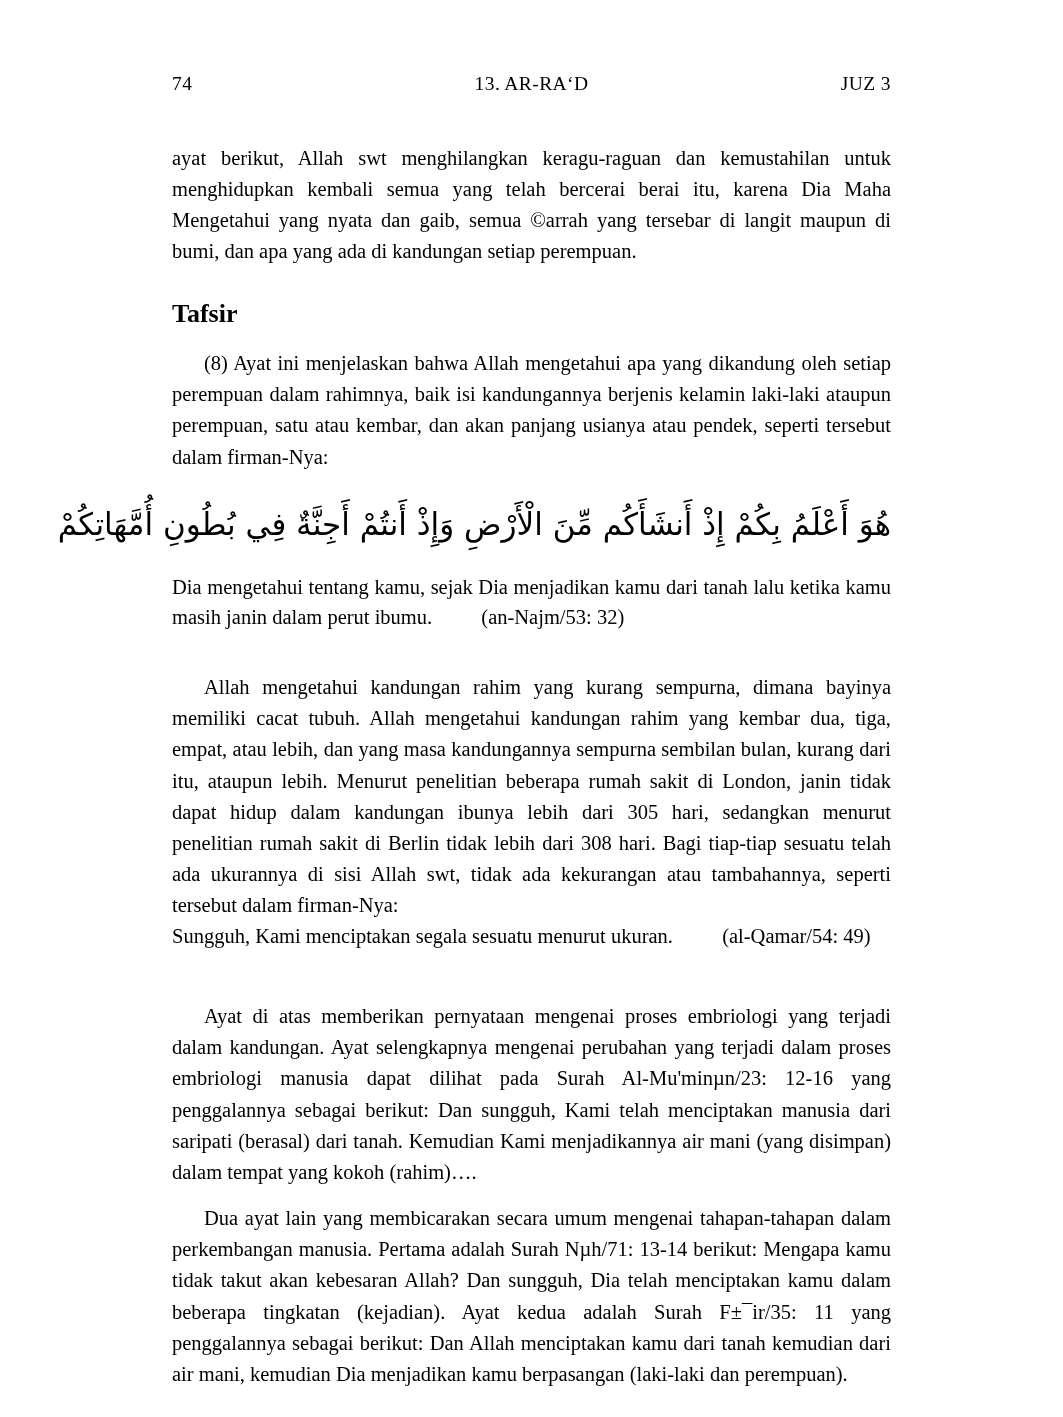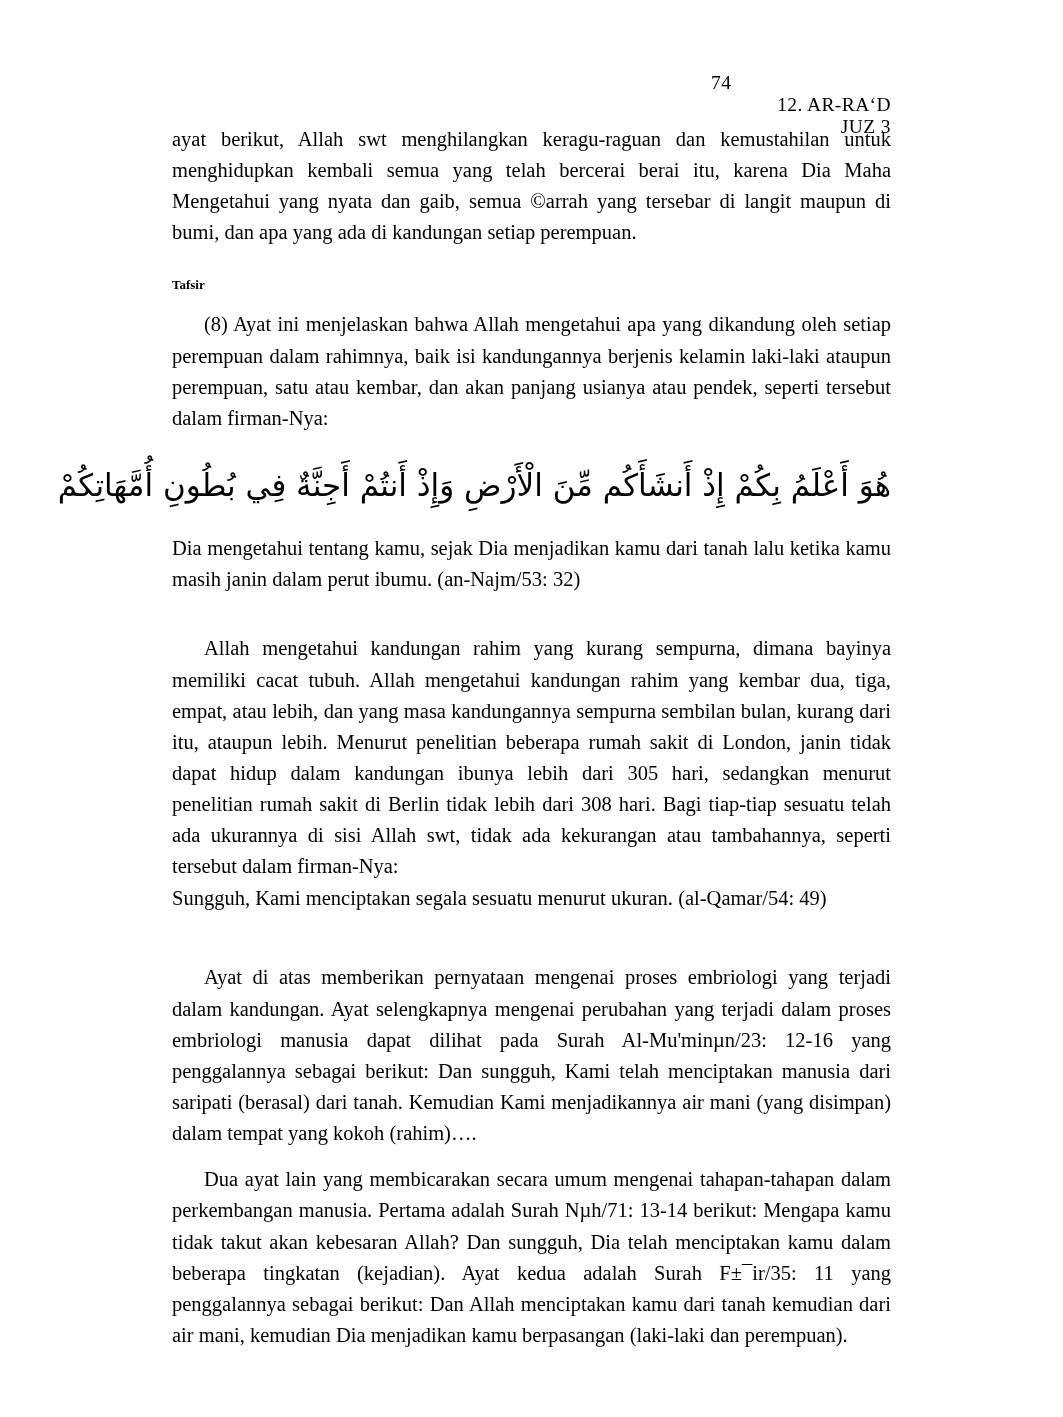--- a/index.html
+++ b/index.html
@@ -18,26 +18,25 @@
   .page {
     position: absolute;
     left: 0; top: 0;
     width: 1063px;
     height: 1417px;
     box-sizing: border-box;
     padding: 72px 172px 40px 172px;
   }
   .header {
     display: flex;
-    align-items: flex-end;
+    align-items: center;
     font-size: 19.5px;
     letter-spacing: 0.4px;
-    margin-bottom: 28px;
+    margin-bottom: 47px;
     height: 24px;
-    flex-direction: column;
   }
   .header .page-num {
     width: 180px;
     text-align: left;
   }
   .header .surah {
     flex: 1;
     text-align: center;
     white-space: nowrap;
   }
@@ -56,21 +55,21 @@
   }
   .para {
     margin-bottom: 0;
     margin-top: 15px;
   }
   .indent {
     text-indent: 32px;
   }
   .section-title {
     font-weight: bold;
-    font-size: 13px;
+    font-size: 26px;
     margin-top: 26px;
     margin-bottom: 2px;
   }
   .arabic {
     font-family: "DejaVu Sans", sans-serif;
     direction: rtl;
     text-align: right;
     font-size: 31px;
     line-height: 1.9;
     margin: 22px 0 18px 0;
@@ -83,32 +82,33 @@
   .italic {
   }
   .translation {
     font-size: 20.5px;
     line-height: 1.5;
     text-align: justify;
     margin-bottom: 4px;
   }
   .translation .ref {
     font-style: normal;
+    margin-left: 44px;
   }
   .block-gap-md { height: 20px; }
   .block-gap-lg { height: 30px; }
 </style>
 </head>
 <body>
 
 <div class="page">
 
   <div class="header">
     <span class="page-num">74</span>
-    <span class="surah">12. AR-RA‘D</span>
+    <span class="surah">13. AR-RA‘D</span>
     <span class="juz">JUZ 3</span>
   </div>
 
   <div class="body-text">
 
     <p class="para">ayat berikut, Allah swt menghilangkan keragu-raguan dan kemustahilan untuk menghidupkan kembali semua yang telah bercerai berai itu, karena Dia Maha Mengetahui yang nyata dan gaib, semua ©arrah yang tersebar di langit maupun di bumi, dan apa yang ada di kandungan setiap perempuan.</p>
 
     <p class="section-title">Tafsir</p>
 
     <p class="para indent">(8) Ayat ini menjelaskan bahwa Allah mengetahui apa yang dikandung oleh setiap perempuan dalam rahimnya, baik isi kandungannya berjenis kelamin laki-laki ataupun perempuan, satu atau kembar, dan akan panjang usianya atau pendek, seperti tersebut dalam firman-Nya:</p>

